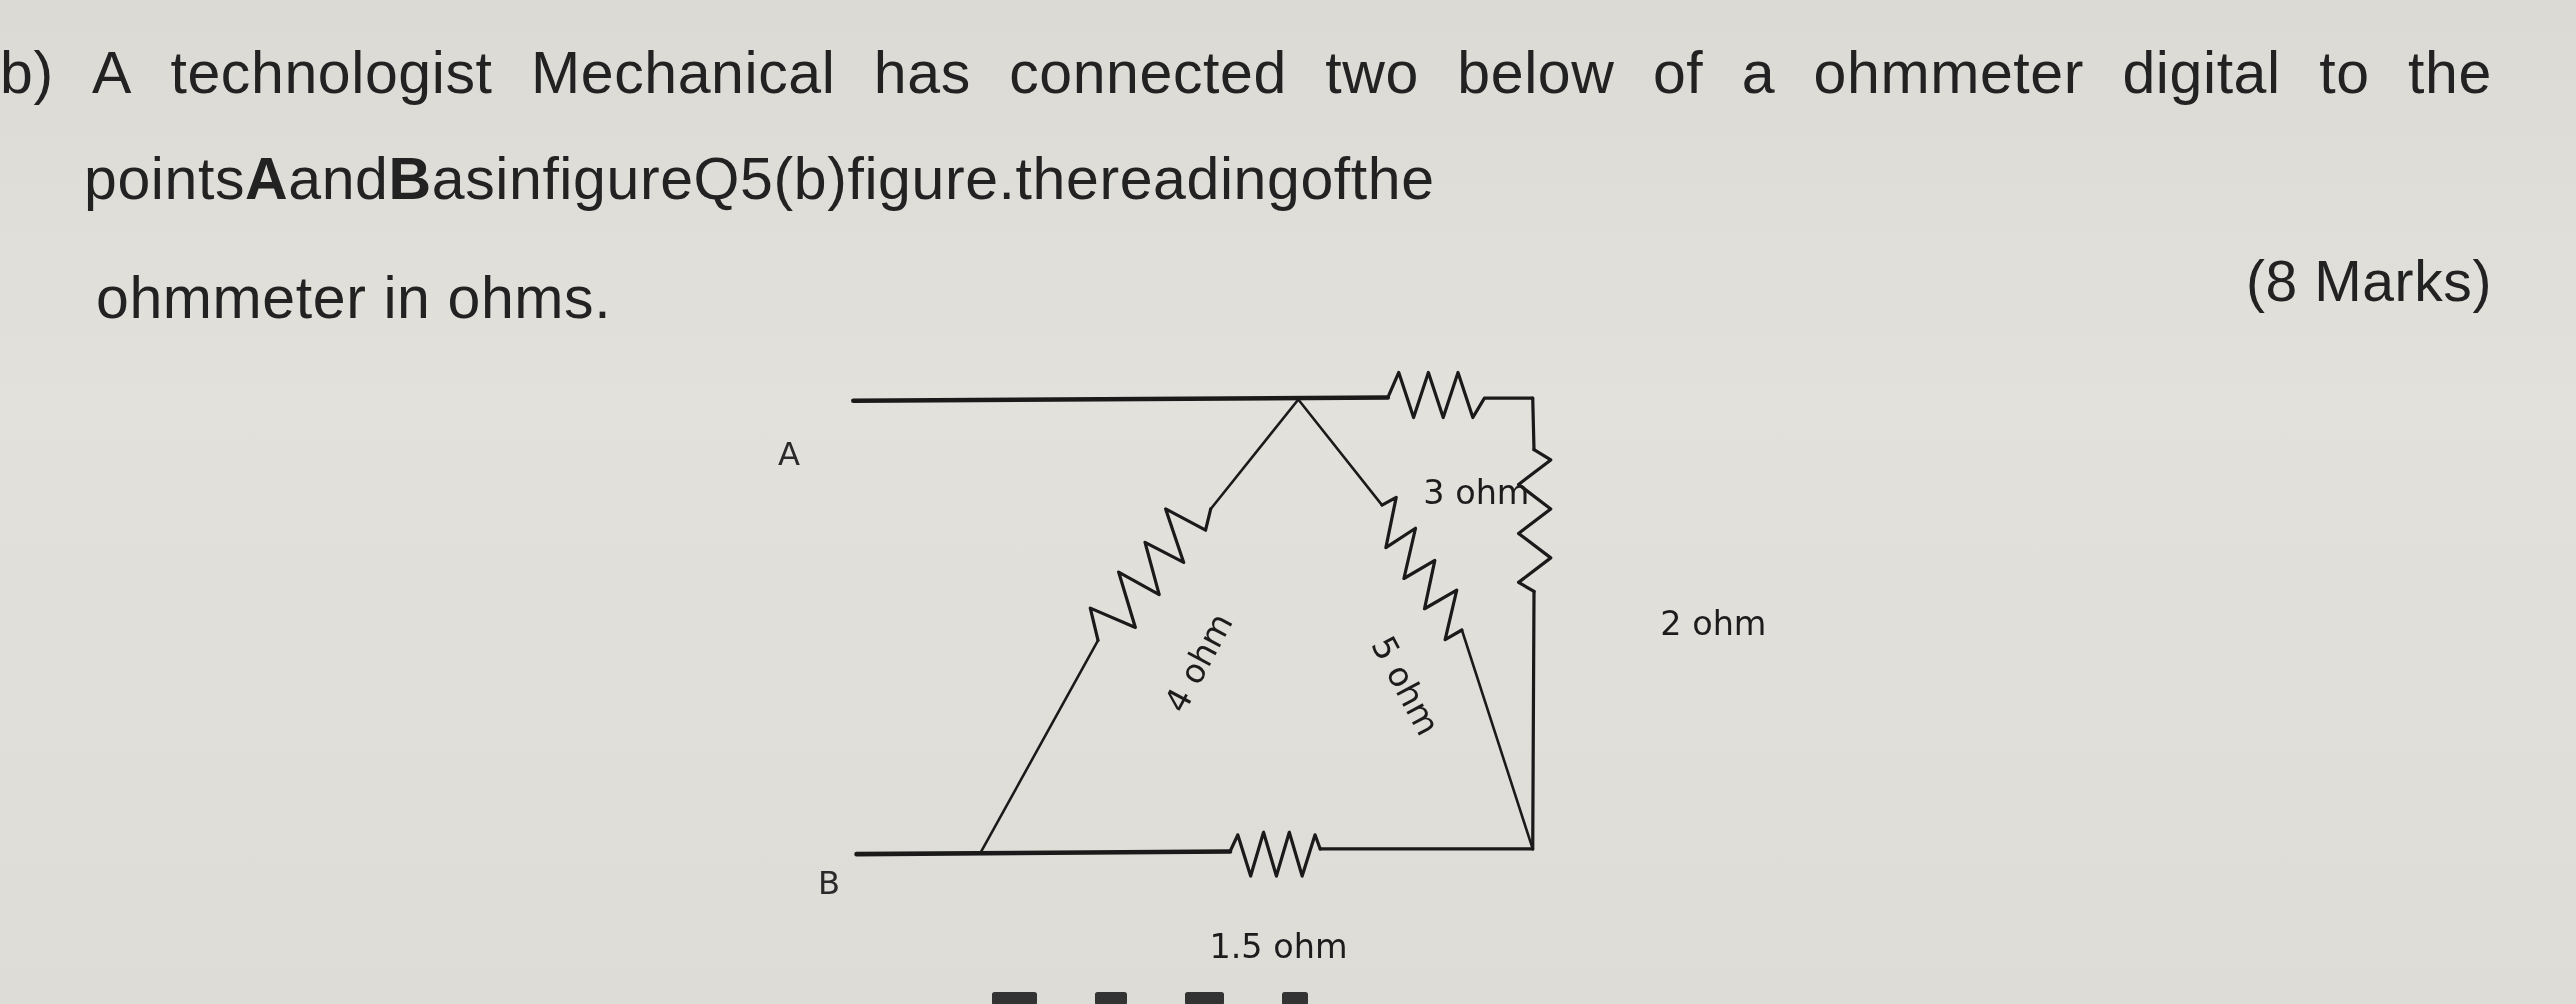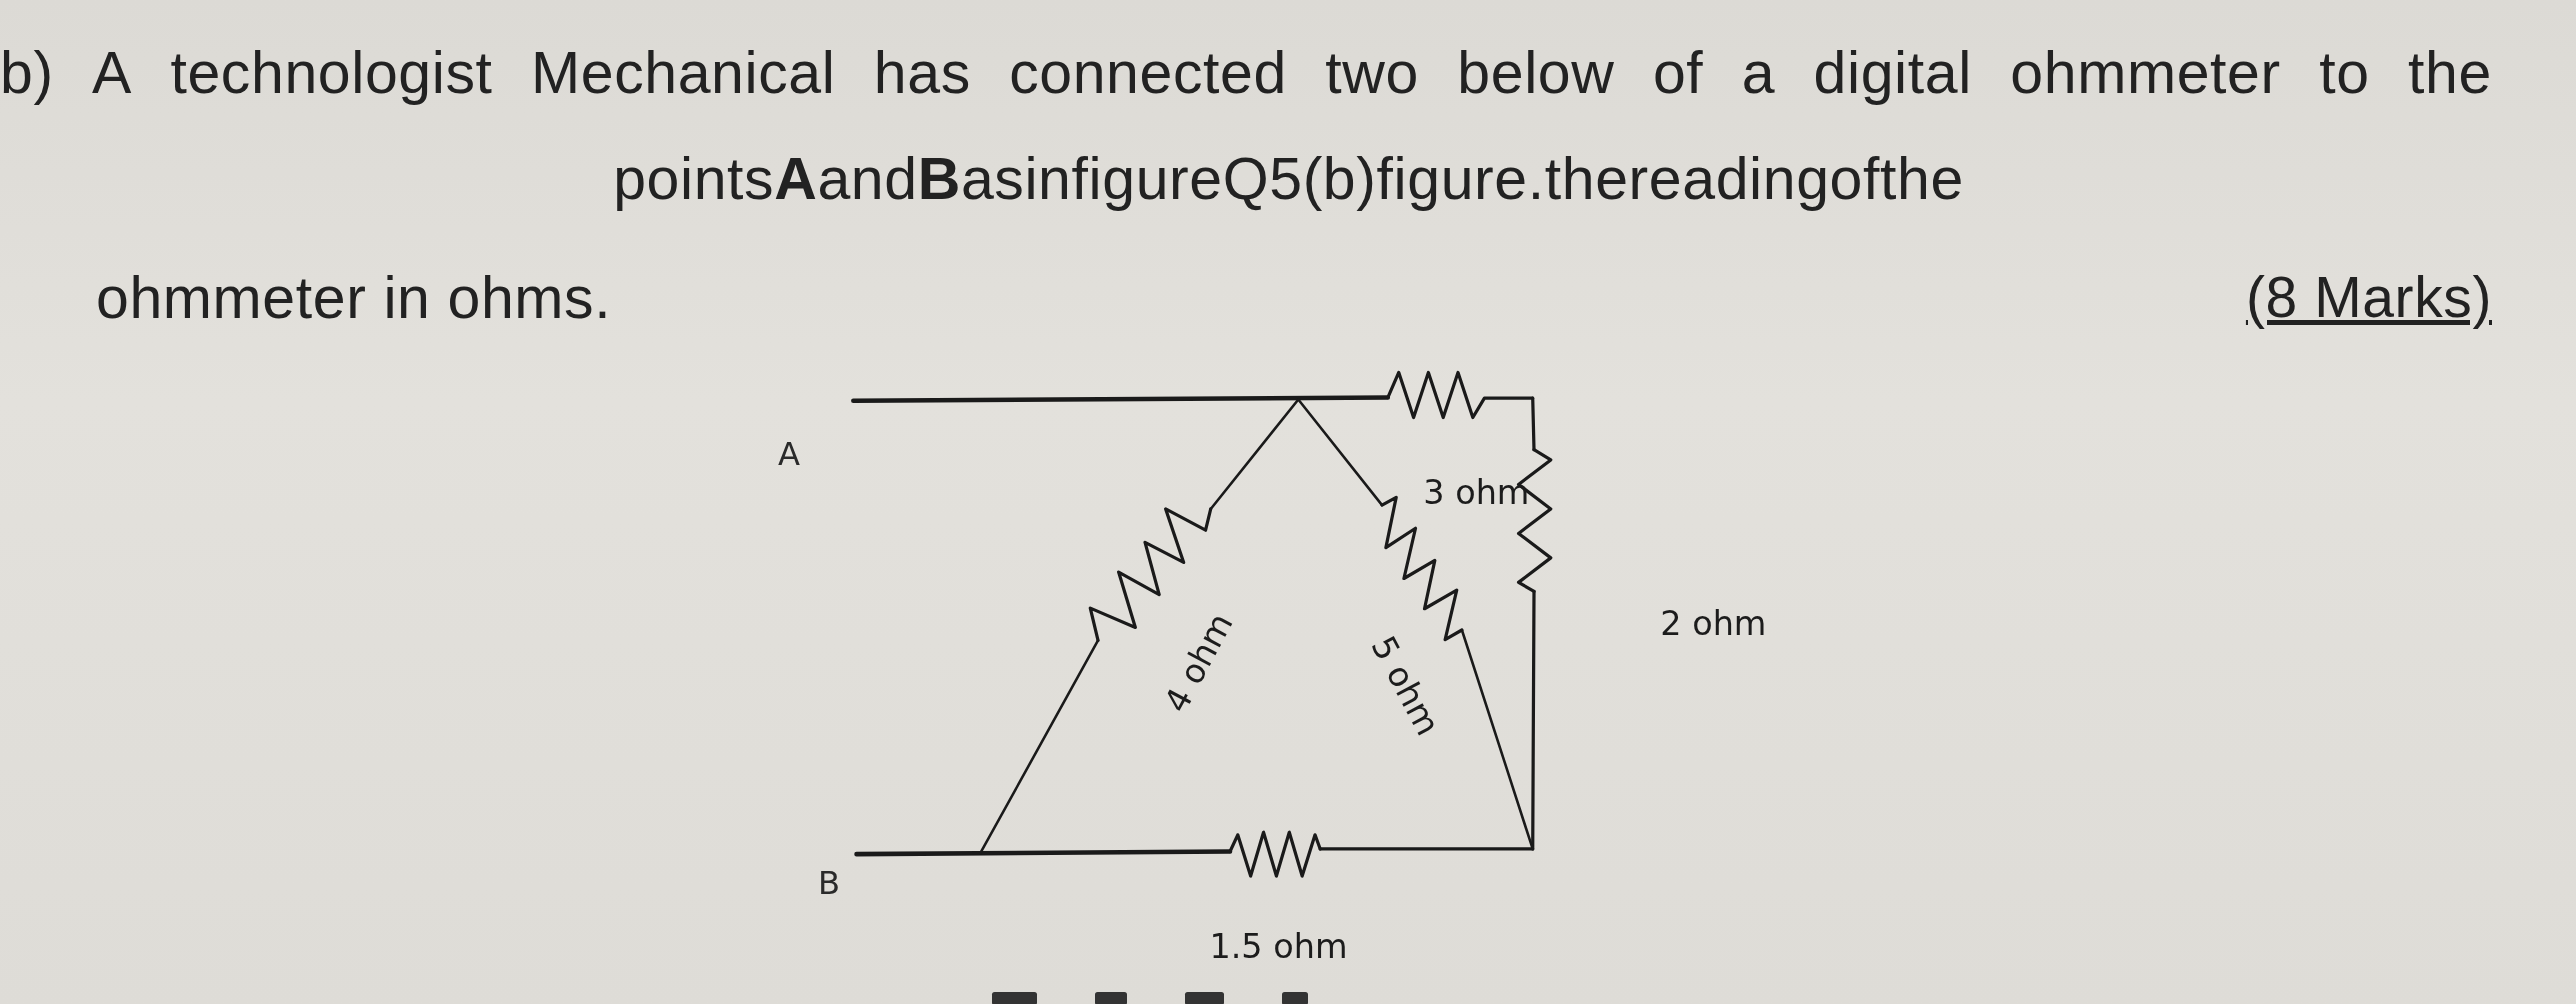--- a/index.html
+++ b/index.html
@@ -11,23 +11,23 @@
     position: relative;
   }
   .q-text {
     position: absolute;
     font-size: 59px;
     letter-spacing: 0.6px;
     white-space: nowrap;
     color: #222;
   }
   .line1 { left: 0px; top: 39px; width: 2492px; display: flex; justify-content: space-between; }
-  .line2 { left: 84px; top: 145px; width: 2409px; display: flex; justify-content: center; }
+  .line2 { left: 84px; top: 145px; width: 2409px; display: flex; justify-content: flex-start; }
   .line3 { left: 96px; top: 264px; }
-  .marks { right: 84px; top: 264px; font-size: 57px; text-decoration: underline; }
+  .marks { right: 84px; top: 248px; font-size: 57px; }
   .w { display: inline-block; }
   .bold { font-weight: bold; }
   svg.circuit { position: absolute; left: 0; top: 0; }
   .lbl { font-family: "DejaVu Sans", sans-serif; font-size: 52px; fill: #1c1c1c; }
   .node { font-family: "DejaVu Sans", sans-serif; font-size: 50px; fill: #2a2a2a; }
   .caption-cut {
     position: absolute; left: 992px; top: 992px; height: 19.3px; width: 464px;
     display: flex; gap: 58px;
   }
   .caption-cut span { display:block; height: 13px; background:#333; border-radius: 2.6px; }
@@ -39,22 +39,22 @@
   <span class="w">b)</span>
   <span class="w">A</span>
   <span class="w">technologist</span>
   <span class="w">Mechanical</span>
   <span class="w">has</span>
   <span class="w">connected</span>
   <span class="w">two</span>
   <span class="w">below</span>
   <span class="w">of</span>
   <span class="w">a</span>
+  <span class="w">ohmmeter</span>
   <span class="w">digital</span>
-  <span class="w">ohmmeter</span>
   <span class="w">to</span>
   <span class="w">the</span>
 </div>
 
 <div class="q-text line2">
   <span class="w">points</span>
   <span class="w bold">A</span>
   <span class="w">and</span>
   <span class="w bold">B</span>
   <span class="w">as</span>

